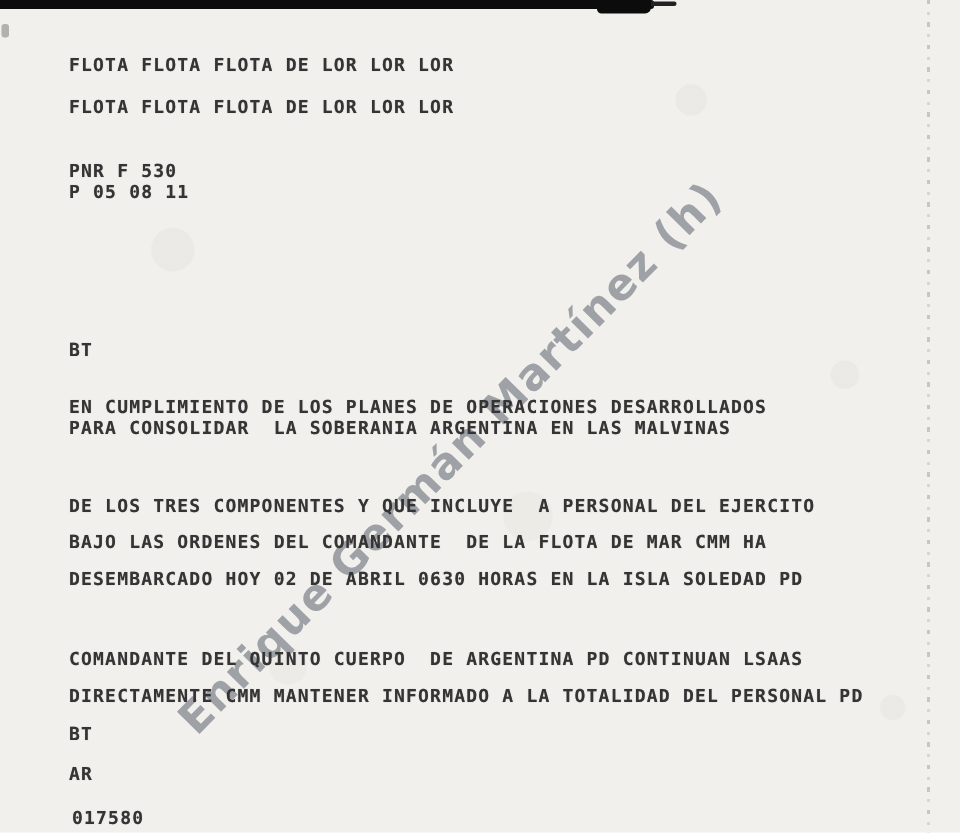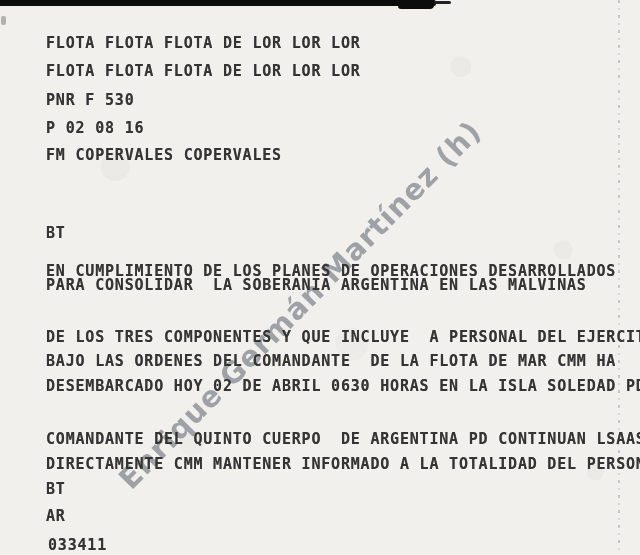--- a/index.html
+++ b/index.html
@@ -61,21 +61,21 @@
     font-weight: bold; font-size: 29px; letter-spacing: 1px;
     color: var(--watermark, #90959b);
     opacity: 0.85;
     transform: rotate(-45.5deg);
     z-index: 1;
   }
   
   .tline {
     position: absolute; left: 46px;
     white-space: pre;
-    font-size: 15px; line-height: 13px;
+    font-size: 12px; line-height: 13px;
     letter-spacing: 0.8px;
     font-weight: bold;
     color: var(--ink, #343434);
     text-shadow: 0 0 0.5px rgba(52,52,52,0.55);
     z-index: 2;
   }
 </style>
 </head>
 <body>
 
@@ -84,28 +84,27 @@
   <div class="band-main"></div>
   <div class="band-nub"></div>
   <div class="band-tail"></div>
   <div class="edge-speck"></div>
   <div class="fold-line"></div>
 
   <div class="watermark">Enrique Germán Martínez (h)</div>
 
   <div class="tline" style="top:37px">FLOTA FLOTA FLOTA DE LOR LOR LOR</div>
   <div class="tline" style="top:65px">FLOTA FLOTA FLOTA DE LOR LOR LOR</div>
-  <div class="tline" style="top:94px">PNR F 530</div>
-  <div class="tline" style="top:122px">P 02 08 16</div>
-  <div class="tline" style="top:149px">FM COPERVALES COPERVALES</div>
+  <div class="tline" style="top:108px">PNR F 530</div>
+  <div class="tline" style="top:122px">P 05 08 11</div>
   <div class="tline" style="top:227px">BT</div>
   <div class="tline" style="top:265px">EN CUMPLIMIENTO DE LOS PLANES DE OPERACIONES DESARROLLADOS</div>
   <div class="tline" style="top:279px">PARA CONSOLIDAR  LA SOBERANIA ARGENTINA EN LAS MALVINAS</div>
   <div class="tline" style="top:331px">DE LOS TRES COMPONENTES Y QUE INCLUYE  A PERSONAL DEL EJERCITO</div>
   <div class="tline" style="top:355px">BAJO LAS ORDENES DEL COMANDANTE  DE LA FLOTA DE MAR CMM HA</div>
   <div class="tline" style="top:380px">DESEMBARCADO HOY 02 DE ABRIL 0630 HORAS EN LA ISLA SOLEDAD PD</div>
   <div class="tline" style="top:433px">COMANDANTE DEL QUINTO CUERPO  DE ARGENTINA PD CONTINUAN LSAAS</div>
   <div class="tline" style="top:458px">DIRECTAMENTE CMM MANTENER INFORMADO A LA TOTALIDAD DEL PERSONAL PD</div>
   <div class="tline" style="top:483px">BT</div>
   <div class="tline" style="top:510px">AR</div>
-  <div class="tline" style="top:539px; left:48px">033411</div>
+  <div class="tline" style="top:539px; left:48px">017580</div>
 
 </div>
 
 </body></html>

